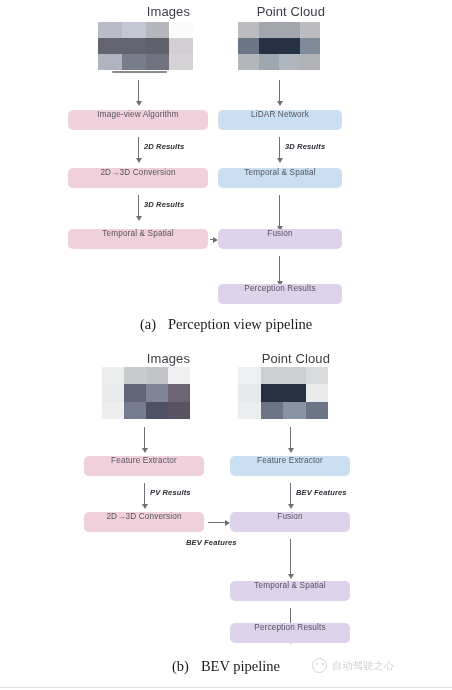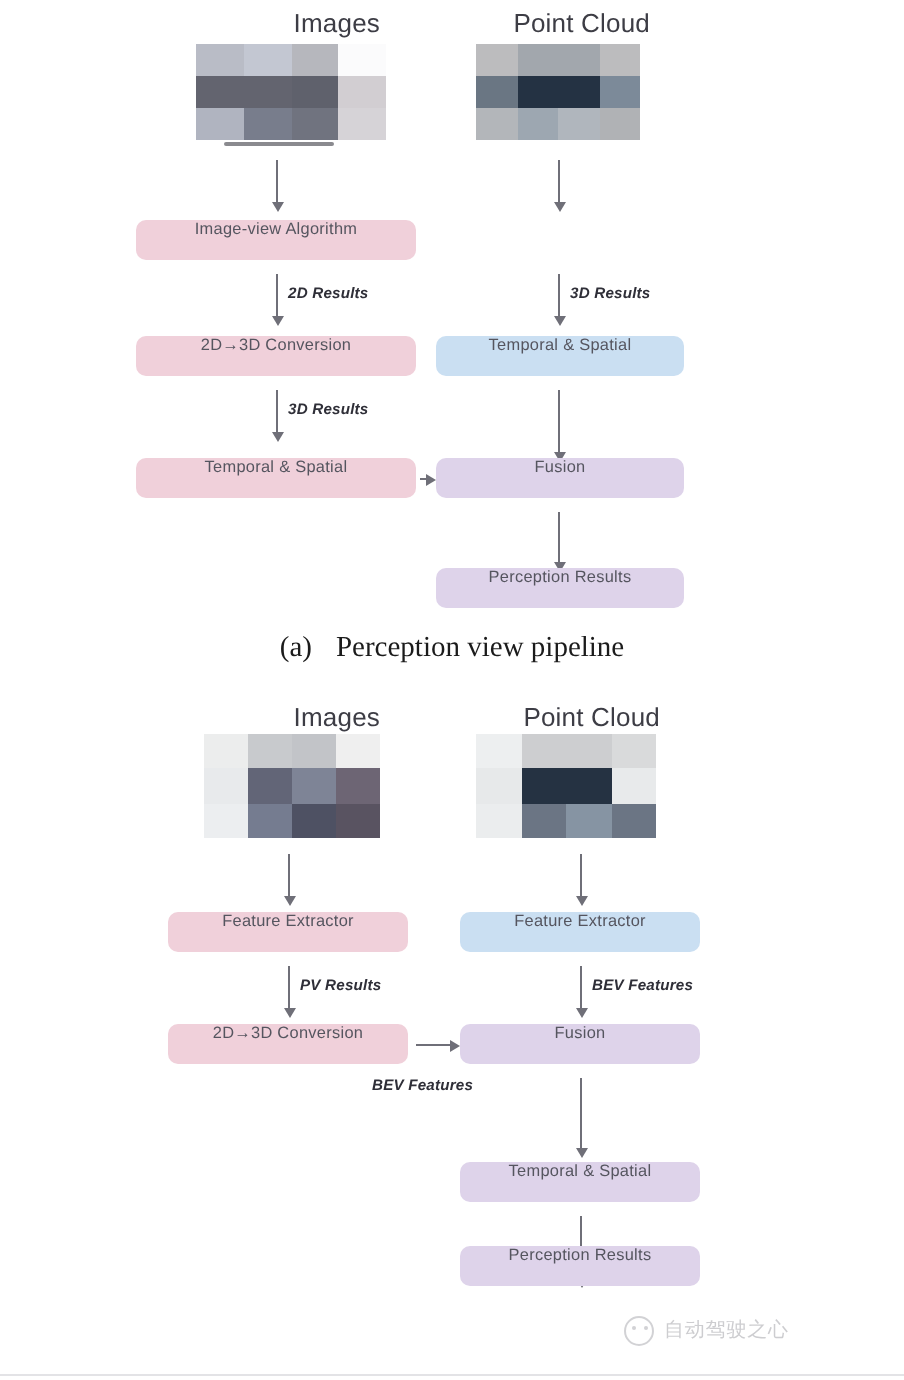--- a/index.html
+++ b/index.html
@@ -117,21 +117,21 @@
     color: #1b1b1b;
   }
   .caption .tag { margin-right: 12px; }
 
   
   #watermark {
     position: absolute;
     left: 312px;
     top: 658px;
     display: flex;
-    align-items: flex-start;
+    align-items: flex-end;
     gap: 5px;
     opacity: .38;
   }
   #watermark .wm-logo {
     width: 13px; height: 13px;
     border: 1px solid #8a8a92;
     border-radius: 50%;
     position: relative;
   }
   #watermark .wm-logo::before,
@@ -198,20 +198,23 @@
       <div class="cell" style="background: rgb(176, 182, 189);"></div>
       <div class="cell" style="background: rgb(176, 178, 181);"></div>
     </div>
 
   <div class="arrow-v" style="left:138px; top:80px; height:22px;"></div>
   <div class="arrow-v" style="left:279px; top:80px; height:22px;"></div>
 
   <div class="node pink" style="left:68px; top:110px; width:140px; height:20px;">
     <span>Image-view Algorithm</span>
   </div>
+  <div class="node blue" style="left:218px; top:110px; width:124px; height:20px;">
+    <span>LiDAR Network</span>
+  </div>
 
   <div class="arrow-v" style="left:138px; top:137px; height:22px;"></div>
   <div class="edge-label" style="left:144px; top:142px;">2D Results</div>
 
   <div class="arrow-v" style="left:279px; top:137px; height:22px;"></div>
   <div class="edge-label" style="left:285px; top:142px;">3D Results</div>
 
   <div class="node pink" style="left:68px; top:168px; width:140px; height:20px;">
     <span>2D→3D Conversion</span>
   </div>
@@ -311,20 +314,23 @@
   <div class="node purple" style="left:230px; top:236px; width:120px; height:20px;">
     <span>Temporal &amp; Spatial</span>
   </div>
 
   <div class="arrow-v" style="left:290px; top:263px; height:32px;"></div>
 
   <div class="node purple" style="left:230px; top:278px; width:120px; height:20px;">
     <span>Perception Results</span>
   </div>
 
+  <div class="caption" style="top:313px;">
+    <span class="tag">(b)</span><span>BEV pipeline</span>
+  </div>
 </div>
 
 <div id="watermark">
   <span class="wm-logo"></span>
   <span class="wm-text">自动驾驶之心</span>
 </div>
 
 <div id="bottom-rule"></div>
 
 </body></html>

